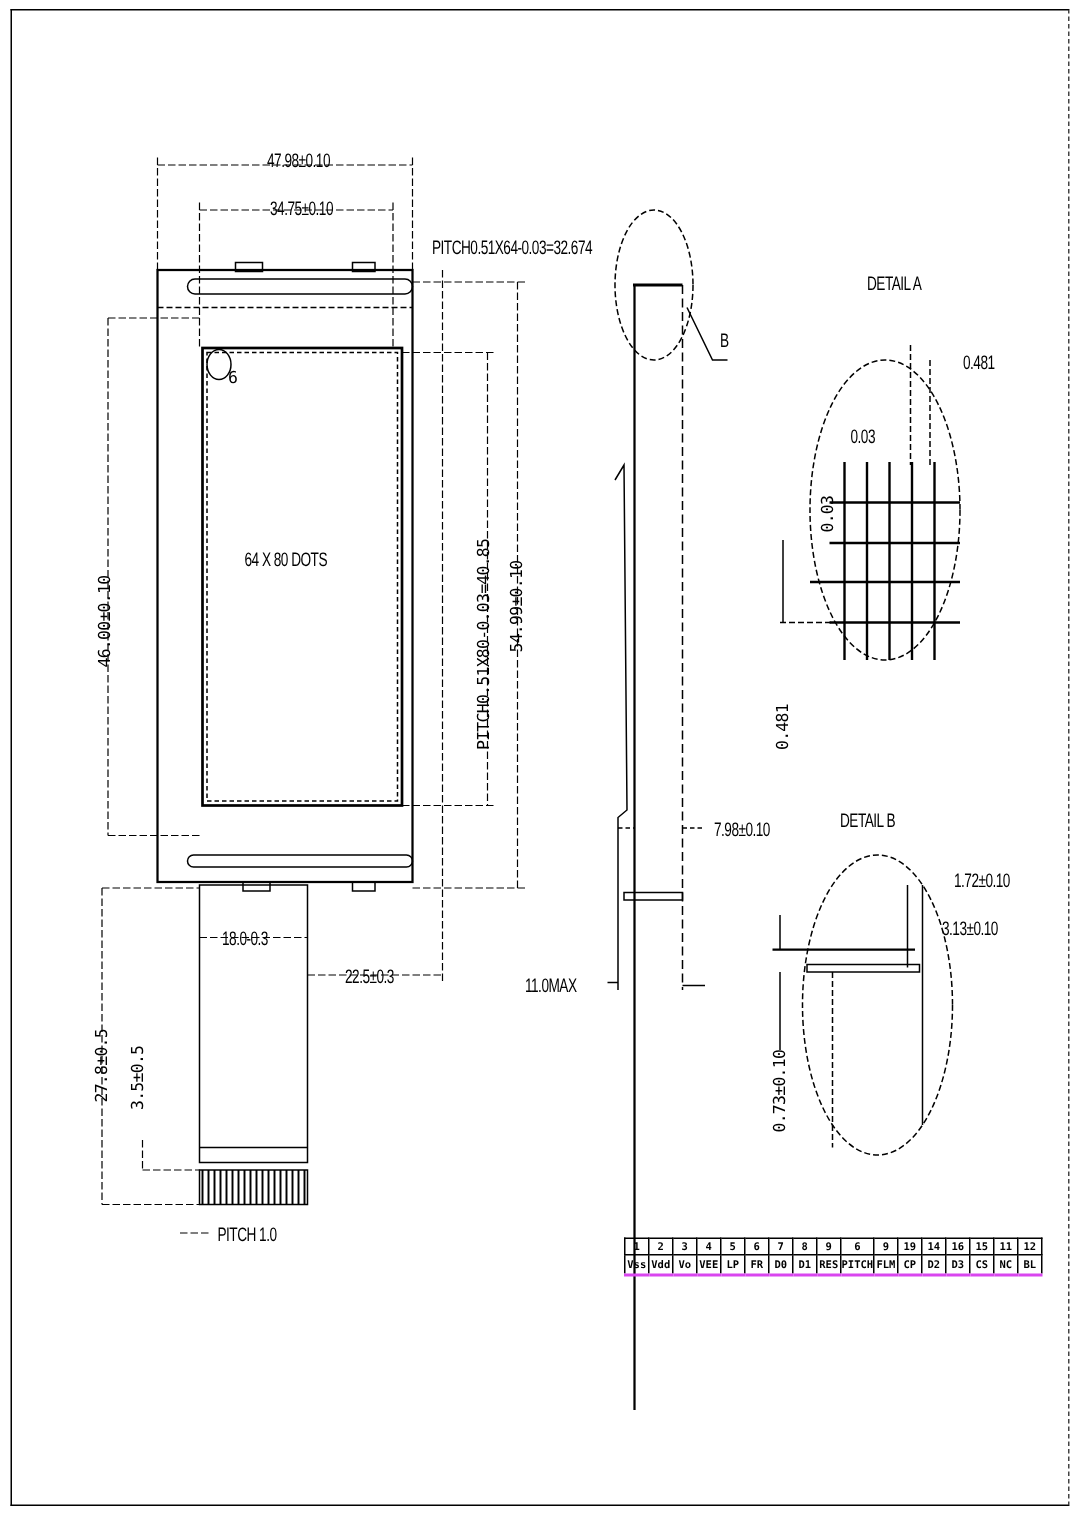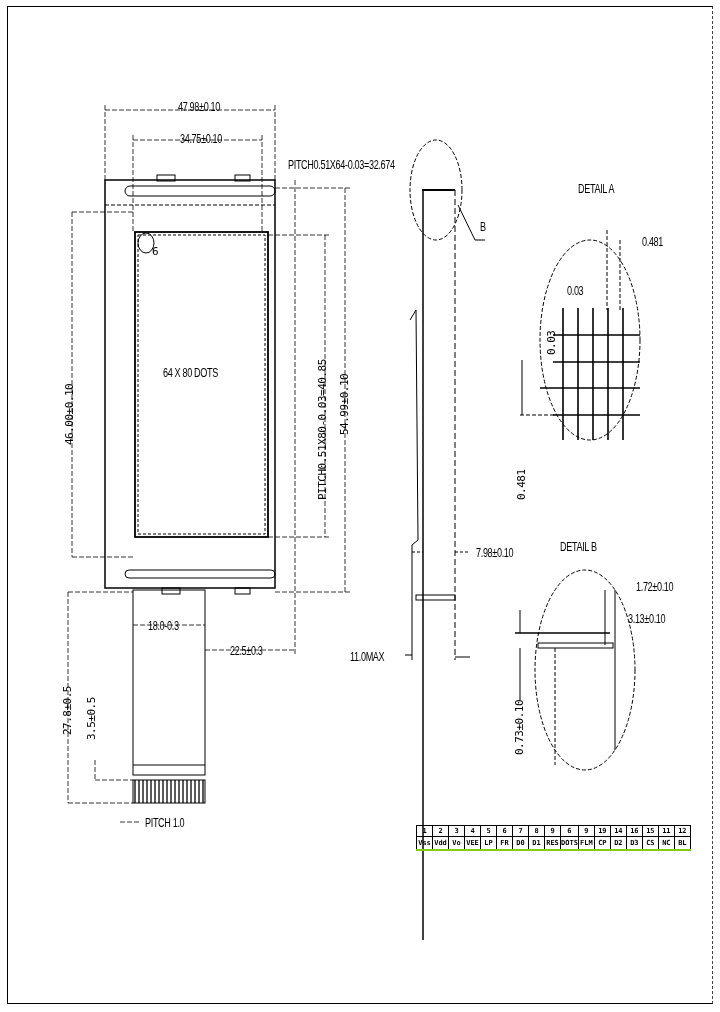--- a/index.html
+++ b/index.html
@@ -5,21 +5,21 @@
   html,body{margin:0;padding:0;background:#fff;}
   body{width:720px;height:1012px;position:relative;overflow:hidden;font-family:"DejaVu Sans Mono","Liberation Mono",monospace;color:#000;}
   .frame{position:absolute;left:7px;top:6px;width:706px;height:998px;border:1px solid #000;border-right:1.5px dashed #444;box-sizing:border-box;}
   svg{position:absolute;left:0;top:0;}
   .lbl{position:absolute;font-size:11px;letter-spacing:-0.5px;white-space:nowrap;transform-origin:left top;line-height:1;}
   .lbl.cond{font-family:"Liberation Sans Narrow","Liberation Sans",sans-serif;transform:scaleX(0.7);font-size:13px;}
   .vert{transform:rotate(-90deg);}
   .pin-table{position:absolute;left:416px;top:825px;border-collapse:collapse;font-size:7px;}
   .pin-table td{border:1px solid #000;width:15px;height:12px;text-align:center;padding:0;font-weight:bold;}
   .pin-table tr.num td{height:10px;}
-  .pin-table tr.sig td{border-bottom:2px solid #84cc16;}
+  .pin-table tr.sig td{border-bottom:2px solid #d946ef;}
 </style>
 </head>
 <body>
 
 <div class="frame"></div>
 
 <svg width="720" height="1012" fill="none" stroke="#000" stroke-width="1">
 
   <g>
     <rect x="105" y="180" width="170" height="408" stroke-width="1.5"></rect>
@@ -188,21 +188,21 @@
   <tr class="sig">
     <td>Vss</td>
     <td>Vdd</td>
     <td>Vo</td>
     <td>VEE</td>
     <td>LP</td>
     <td>FR</td>
     <td>D0</td>
     <td>D1</td>
     <td>RES</td>
-    <td>DOTS</td>
+    <td>PITCH</td>
     <td>FLM</td>
     <td>CP</td>
     <td>D2</td>
     <td>D3</td>
     <td>CS</td>
     <td>NC</td>
     <td>BL</td>
   </tr>
 </tbody>
   </table>

